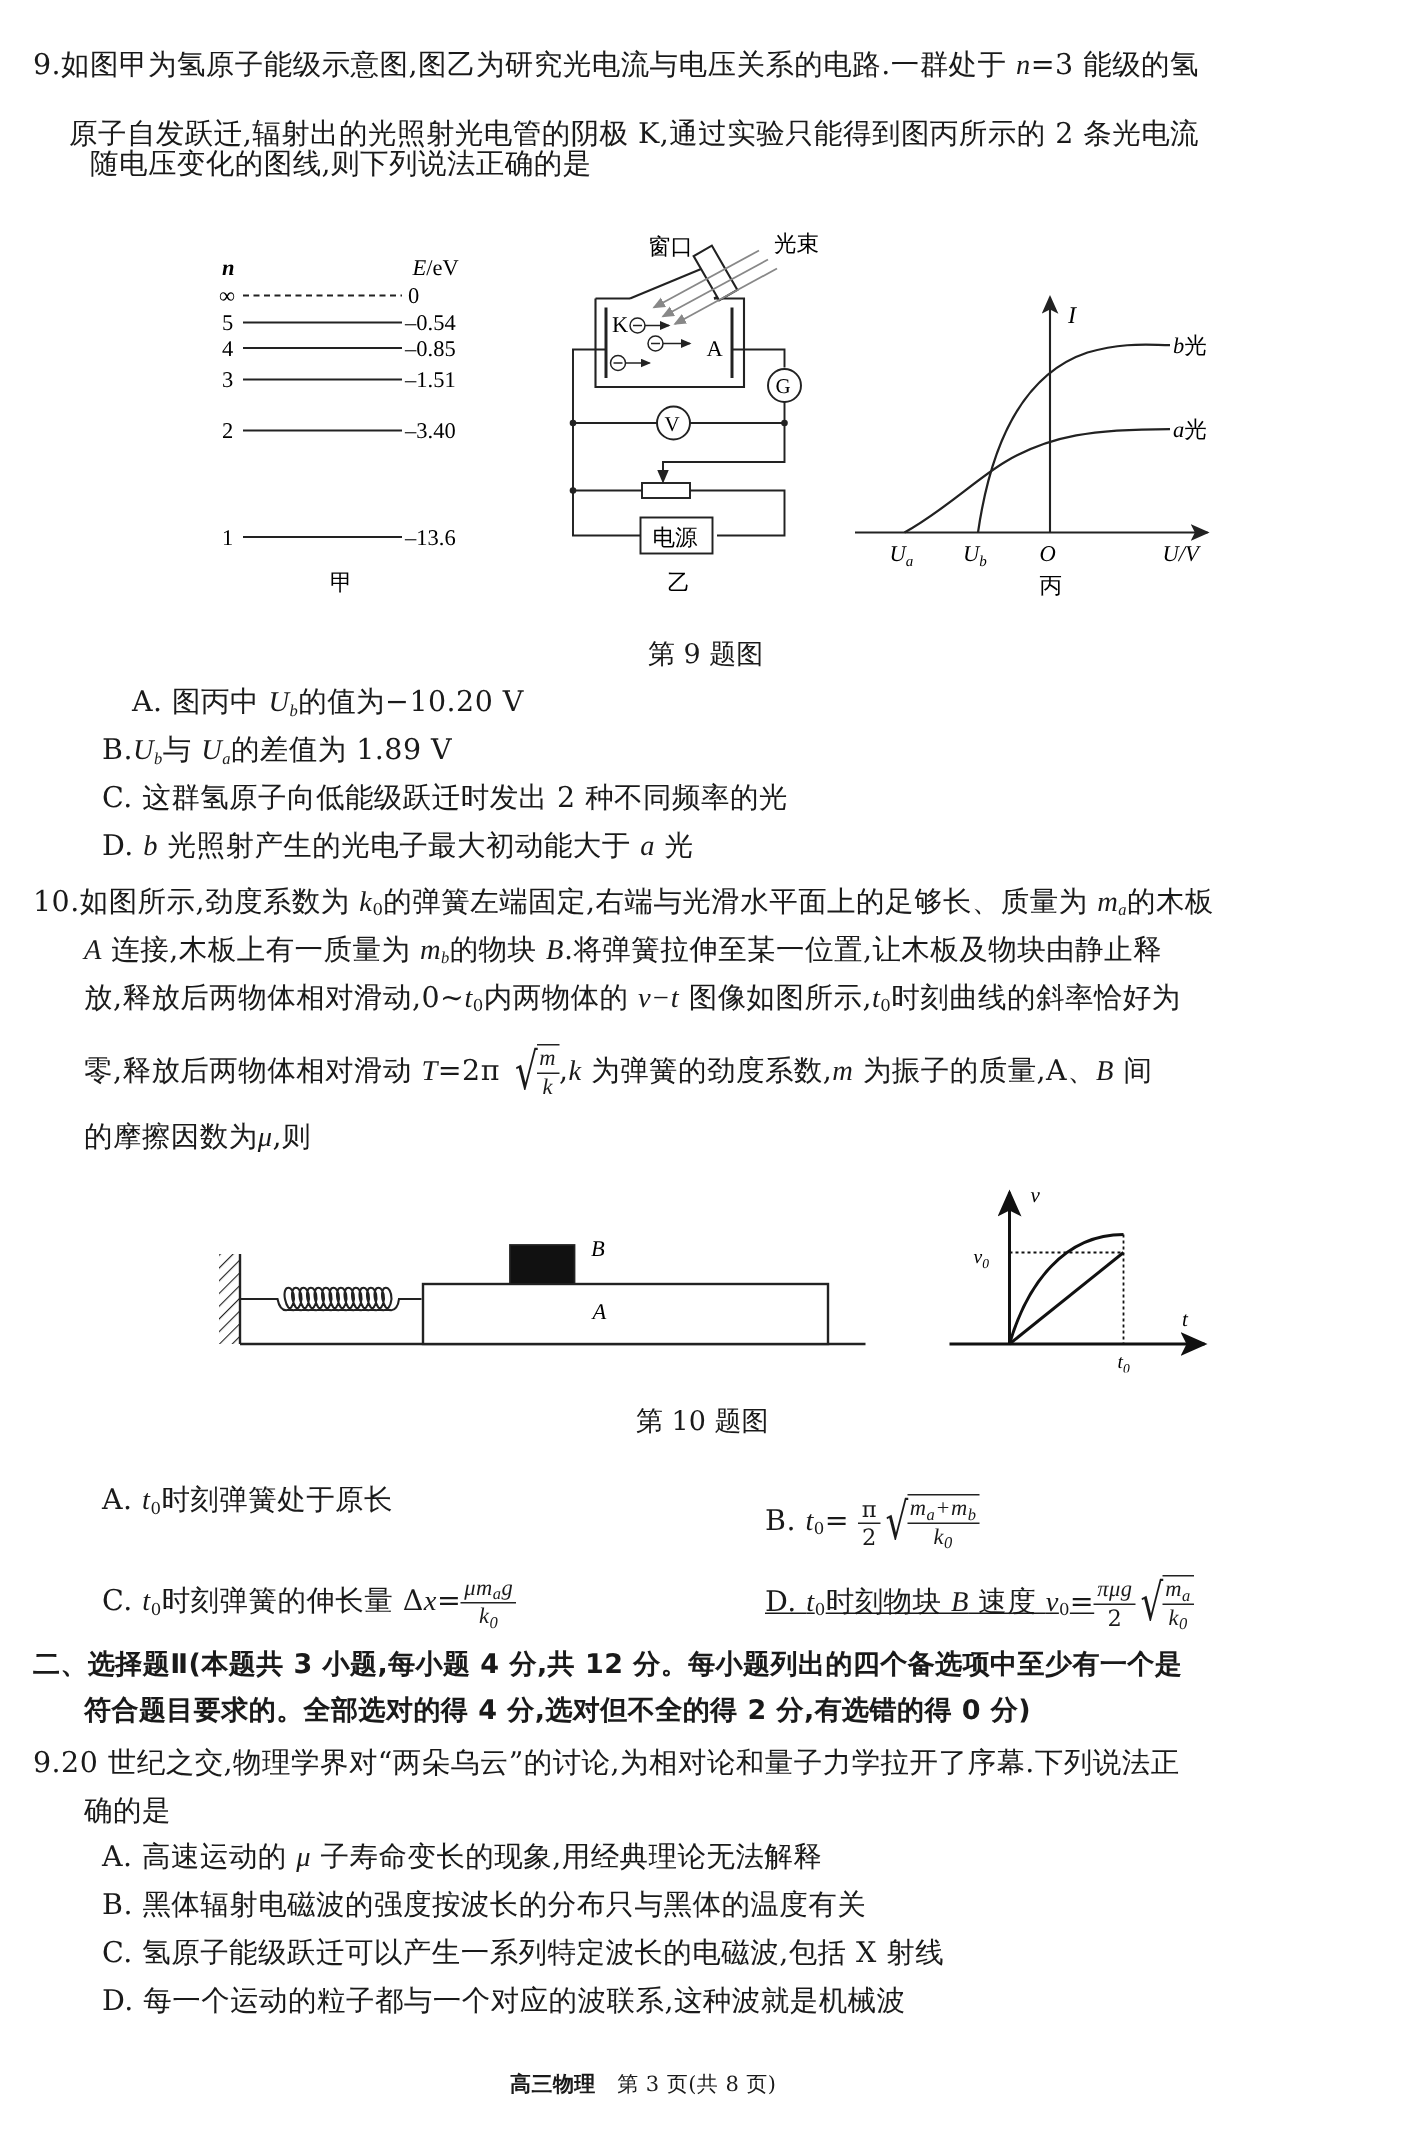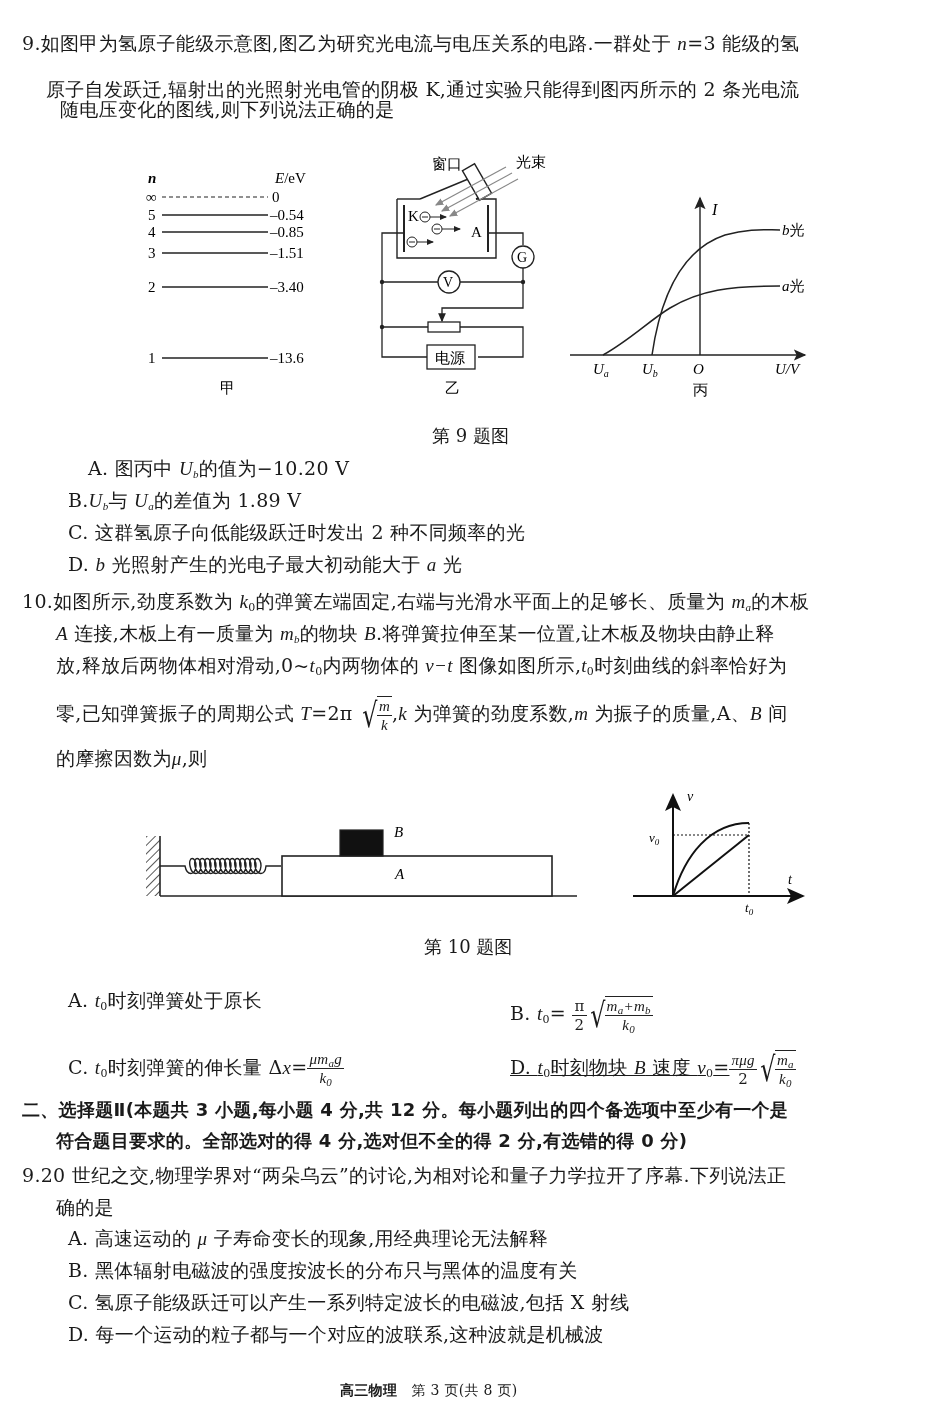--- a/index.html
+++ b/index.html
@@ -153,21 +153,21 @@
 <div class="line" style="left:22px;top:588px;">
   <span>10.</span><span>如图所示,劲度系数为 </span><span class="it">k</span><sub>0</sub><span>的弹簧左端固定,右端与光滑水平面上的足够长、质量为 </span><span class="it">m</span><sub class="it">a</sub><span>的木板</span>
 </div>
 <div class="line" style="left:56px;top:620px;">
   <span class="it">A</span><span> 连接,木板上有一质量为 </span><span class="it">m</span><sub class="it">b</sub><span>的物块 </span><span class="it">B</span><span>.将弹簧拉伸至某一位置,让木板及物块由静止释</span>
 </div>
 <div class="line" style="left:56px;top:652px;">
   <span>放,释放后两物体相对滑动,0~</span><span class="it">t</span><sub>0</sub><span>内两物体的 </span><span class="it">v−t</span><span> 图像如图所示,</span><span class="it">t</span><sub>0</sub><span>时刻曲线的斜率恰好为</span>
 </div>
 <div class="line" style="left:56px;top:696px;">
-  <span>零,已知弹簧振子的周期公式 </span><span class="it">T</span><span>=2π</span>
+  <span>零,释放后两物体相对滑动 </span><span class="it">T</span><span>=2π</span>
   <span class="sqrt"><span class="rad">√</span><span class="under"><span class="frac"><span class="num it">m</span><span class="den it">k</span></span></span></span><span>,</span><span class="it">k</span><span> 为弹簧的劲度系数,</span><span class="it">m</span><span> 为振子的质量,A、</span><span class="it">B</span><span> 间</span>
 </div>
 <div class="line" style="left:56px;top:745px;">
   <span>的摩擦因数为</span><span class="it">μ</span><span>,则</span>
 </div>
 
 <svg style="position:absolute;left:140px;top:800px;" width="440" height="110">
   <defs>
     <pattern id="hatch" width="6" height="6" patternUnits="userSpaceOnUse" patternTransform="rotate(45)">
       <line x1="0" y1="0" x2="0" y2="6" stroke="#222" stroke-width="1.5"></line>

